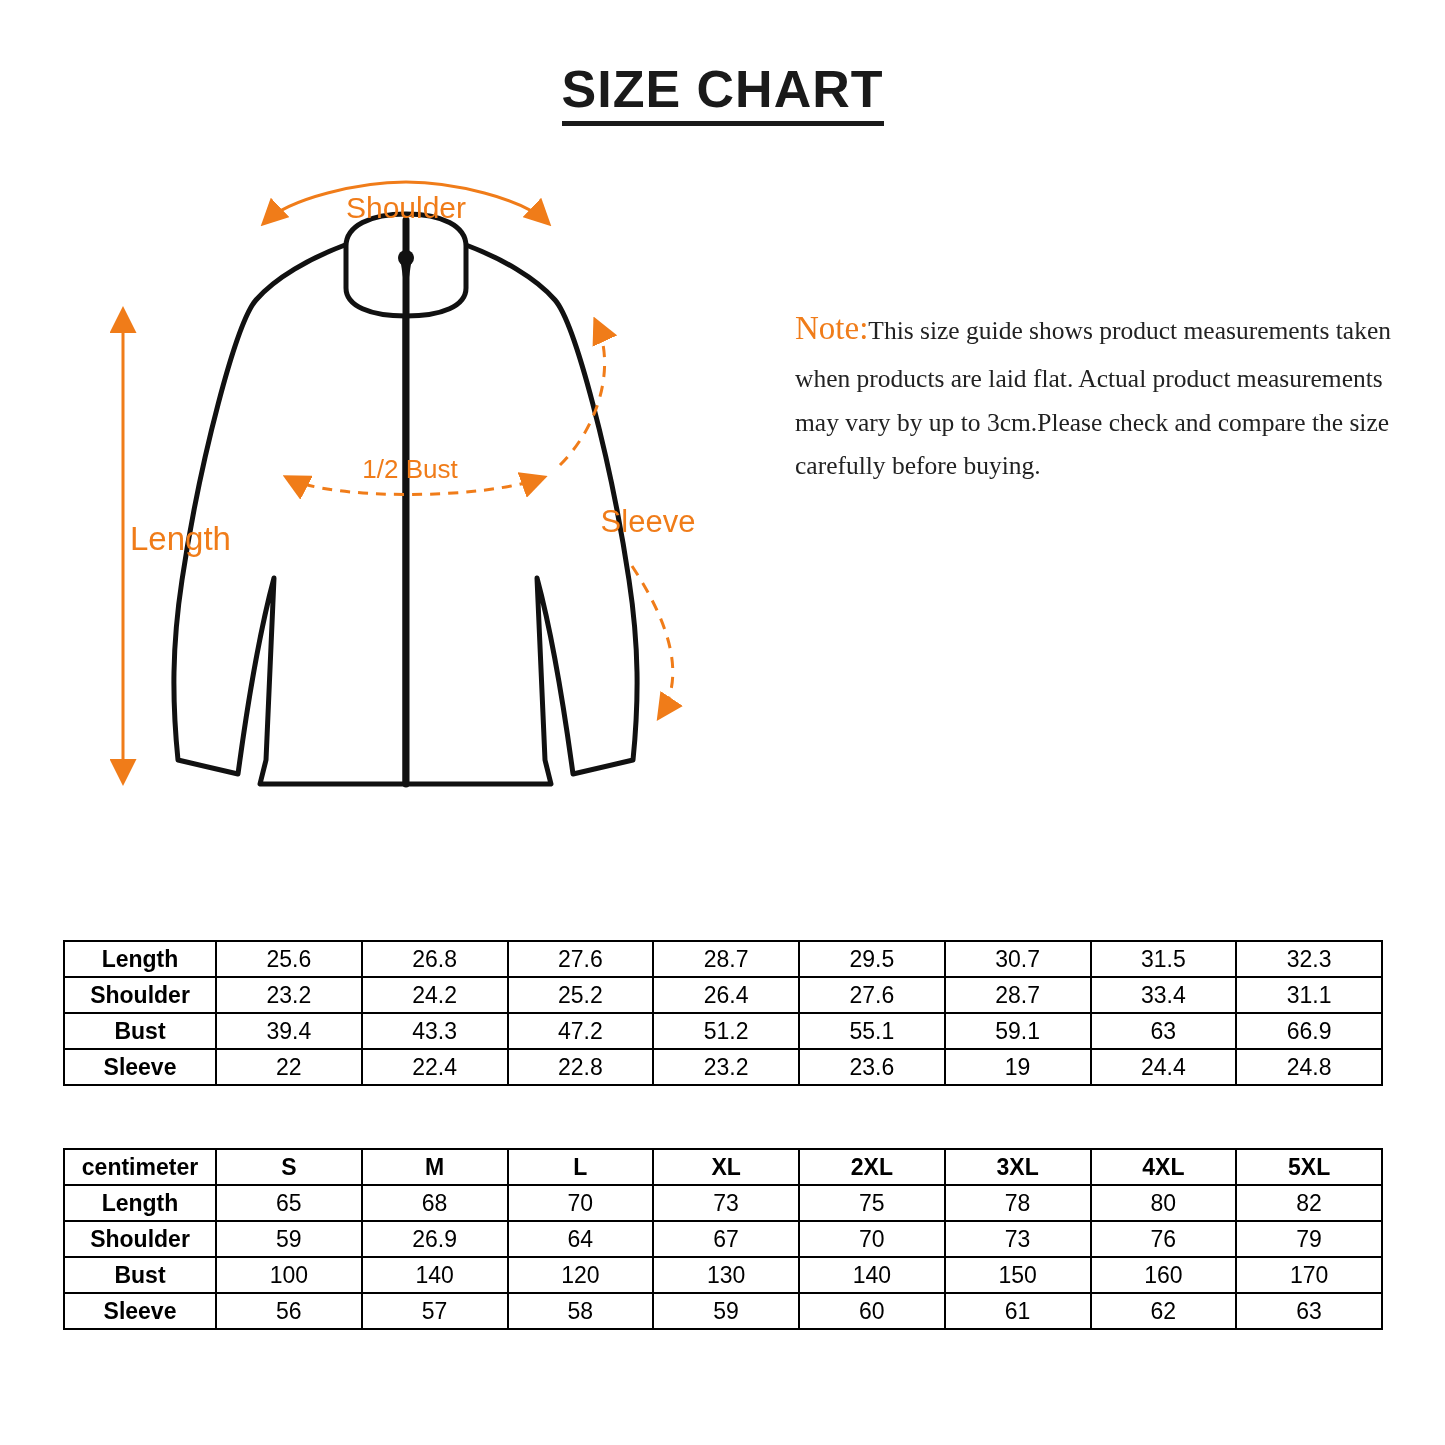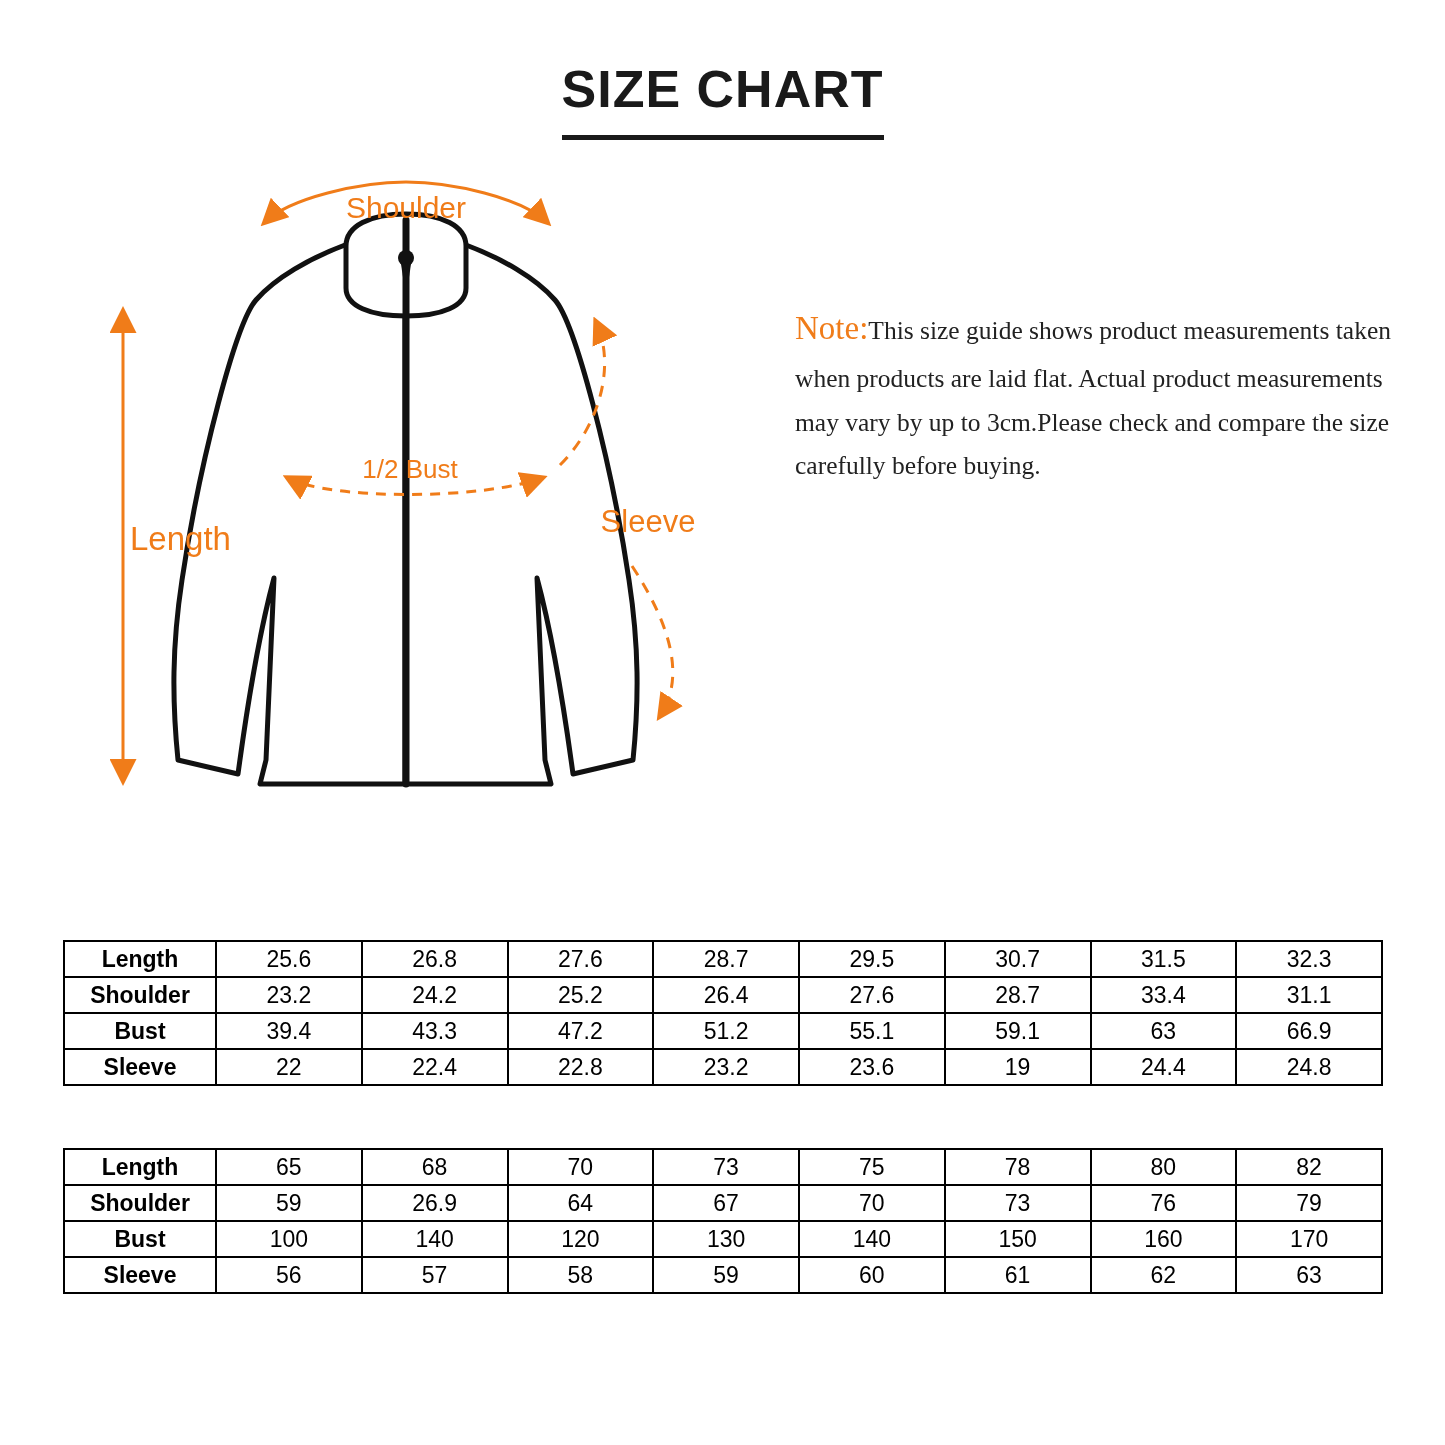--- a/index.html
+++ b/index.html
@@ -24,21 +24,21 @@
     width: 100%;
     text-align: center;
   }
   .title {
     display: inline-block;
     font-size: 52px;
     font-weight: bold;
     letter-spacing: 1px;
     color: #1a1a1a;
     border-bottom: 5px solid #1a1a1a;
-    padding-bottom: 18px;
+    padding-bottom: 4px;
     line-height: 1.05;
   }
 
   
   .illus {
     position: absolute;
     left: 60px;
     top: 160px;
     width: 720px;
     height: 680px;
@@ -253,20 +253,31 @@
         <col>
         <col>
         <col>
         <col>
         <col>
         <col>
         <col>
     </colgroup>
     <tbody>
       <tr>
+        <td class="hdr">centimeter</td>
+        <td class="hdr">S</td>
+        <td class="hdr">M</td>
+        <td class="hdr">L</td>
+        <td class="hdr">XL</td>
+        <td class="hdr">2XL</td>
+        <td class="hdr">3XL</td>
+        <td class="hdr">4XL</td>
+        <td class="hdr">5XL</td>
+      </tr>
+      <tr>
         <td class="rowlbl">Length</td>
         <td>65</td>
         <td>68</td>
         <td>70</td>
         <td>73</td>
         <td>75</td>
         <td>78</td>
         <td>80</td>
         <td>82</td>
       </tr>

